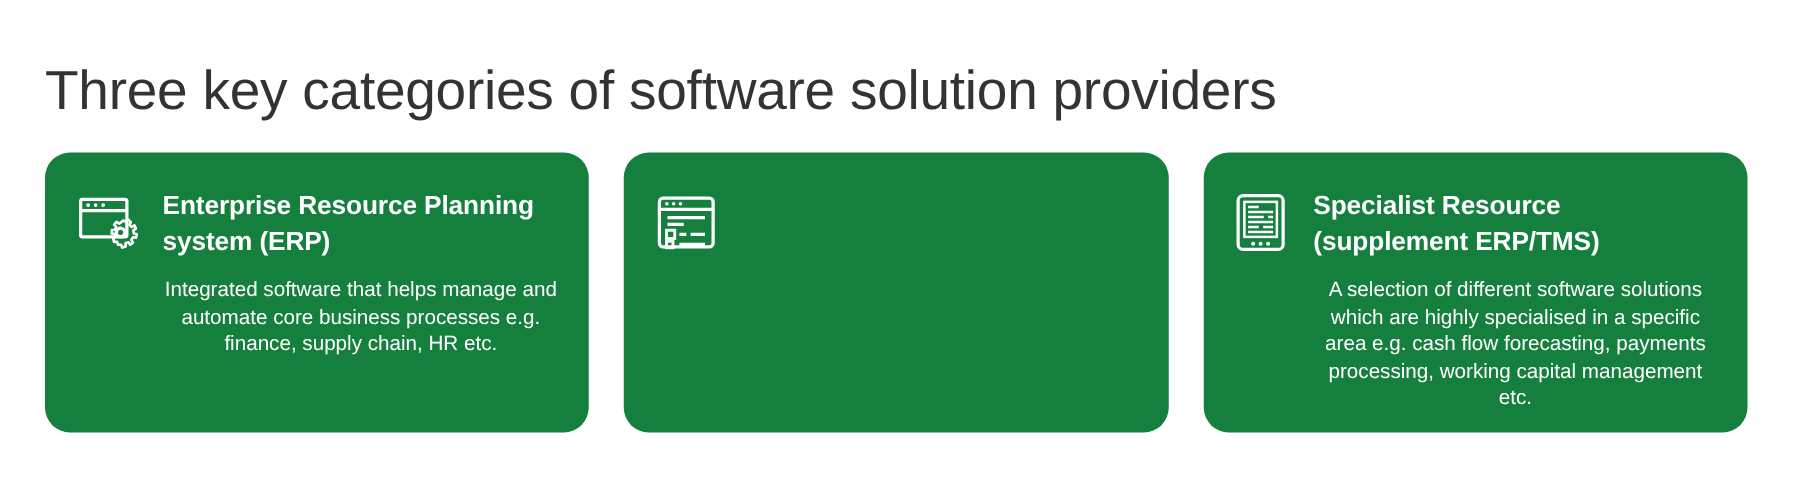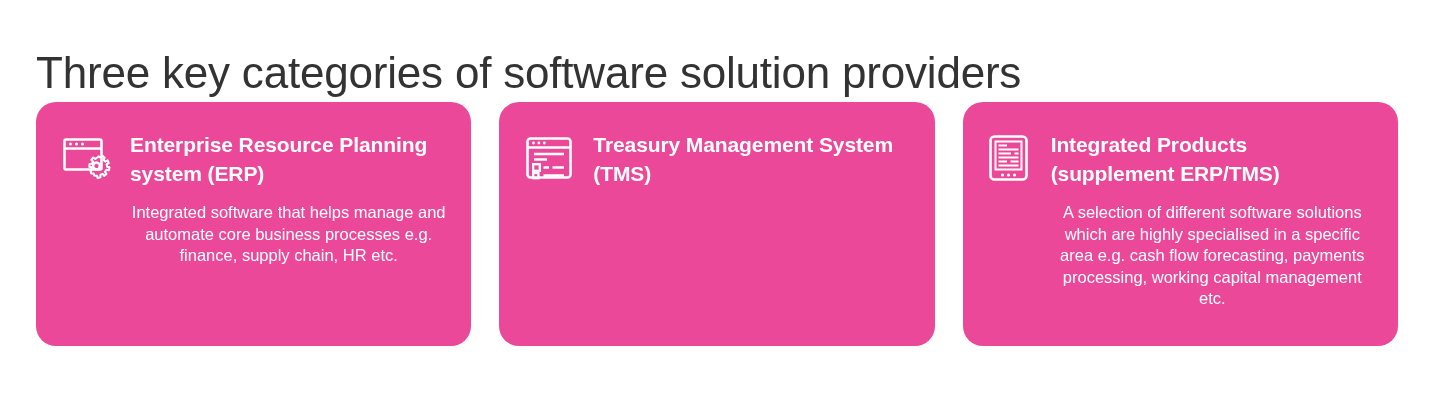--- a/index.html
+++ b/index.html
@@ -31,26 +31,27 @@
     left: 36px;
     top: 102px;
     width: 1362px;
     height: 244px;
     display: flex;
     gap: 28px;
   }
 
   .card {
     flex: 1 1 0;
-    background: #ec4899;
+    background: #15803d;
     border-radius: 20px;
     position: relative;
     box-sizing: border-box;
     padding: 28px 24px 20px 24px;
     overflow: hidden;
+    margin-top: 20px;
   }
 
   .card-head {
     display: flex;
     align-items: flex-start;
     gap: 18px;
   }
 
   .card-icon {
     flex: 0 0 auto;
@@ -125,21 +126,20 @@
           <circle cx="21.3" cy="11" r="1.4" fill="#ffffff"></circle>
           <line x1="11" y1="22" x2="41" y2="22" stroke="#ffffff" stroke-width="2.6"></line>
           <line x1="11" y1="27.5" x2="24" y2="27.5" stroke="#ffffff" stroke-width="2.6"></line>
           <rect x="10.2" y="32.2" width="6.6" height="6.6" stroke="#ffffff" stroke-width="2.3"></rect>
           <line x1="20.5" y1="35.5" x2="26" y2="35.5" stroke="#ffffff" stroke-width="2.6"></line>
           <line x1="29.5" y1="35.5" x2="41" y2="35.5" stroke="#ffffff" stroke-width="2.6"></line>
           <rect x="10.2" y="41.0" width="5.2" height="5.2" stroke="#ffffff" stroke-width="2.3"></rect>
           <line x1="20.5" y1="43.5" x2="41" y2="43.5" stroke="#ffffff" stroke-width="2.6"></line>
         </svg>
       </span>
-      <div class="card-title">Treasury Management System (TMS)</div>
     </div>
   </div>
 
   <div class="card card-3">
     <div class="card-head">
       <span class="card-icon">
         <svg viewBox="0 0 46 52" fill="none" xmlns="http://www.w3.org/2000/svg">
           <rect x="3.5" y="4.5" width="36" height="43" rx="4" stroke="#ffffff" stroke-width="2.6"></rect>
           <rect x="8.5" y="9.5" width="26" height="28" stroke="#ffffff" stroke-width="2.0"></rect>
           <line x1="11.5" y1="13.5" x2="20" y2="13.5" stroke="#ffffff" stroke-width="2.0"></line>
@@ -148,18 +148,18 @@
           <line x1="27.5" y1="21.5" x2="31.5" y2="21.5" stroke="#ffffff" stroke-width="2.0"></line>
           <line x1="11.5" y1="25.5" x2="31.5" y2="25.5" stroke="#ffffff" stroke-width="2.0"></line>
           <line x1="11.5" y1="29.5" x2="20" y2="29.5" stroke="#ffffff" stroke-width="2.0"></line>
           <line x1="23.5" y1="29.5" x2="31.5" y2="29.5" stroke="#ffffff" stroke-width="2.0"></line>
           <line x1="11.5" y1="33.5" x2="31.5" y2="33.5" stroke="#ffffff" stroke-width="2.0"></line>
           <circle cx="15.5" cy="43" r="1.6" fill="#ffffff"></circle>
           <circle cx="21.5" cy="43" r="1.6" fill="#ffffff"></circle>
           <circle cx="27.5" cy="43" r="1.6" fill="#ffffff"></circle>
         </svg>
       </span>
-      <div class="card-title">Integrated Products (supplement ERP/TMS)</div>
+      <div class="card-title">Specialist Resource (supplement ERP/TMS)</div>
     </div>
     <div class="card-body">A selection of different software solutions which are highly specialised in a specific area e.g. cash flow forecasting, payments processing, working capital management etc.</div>
   </div>
 
 </div>
 
 </body></html>

